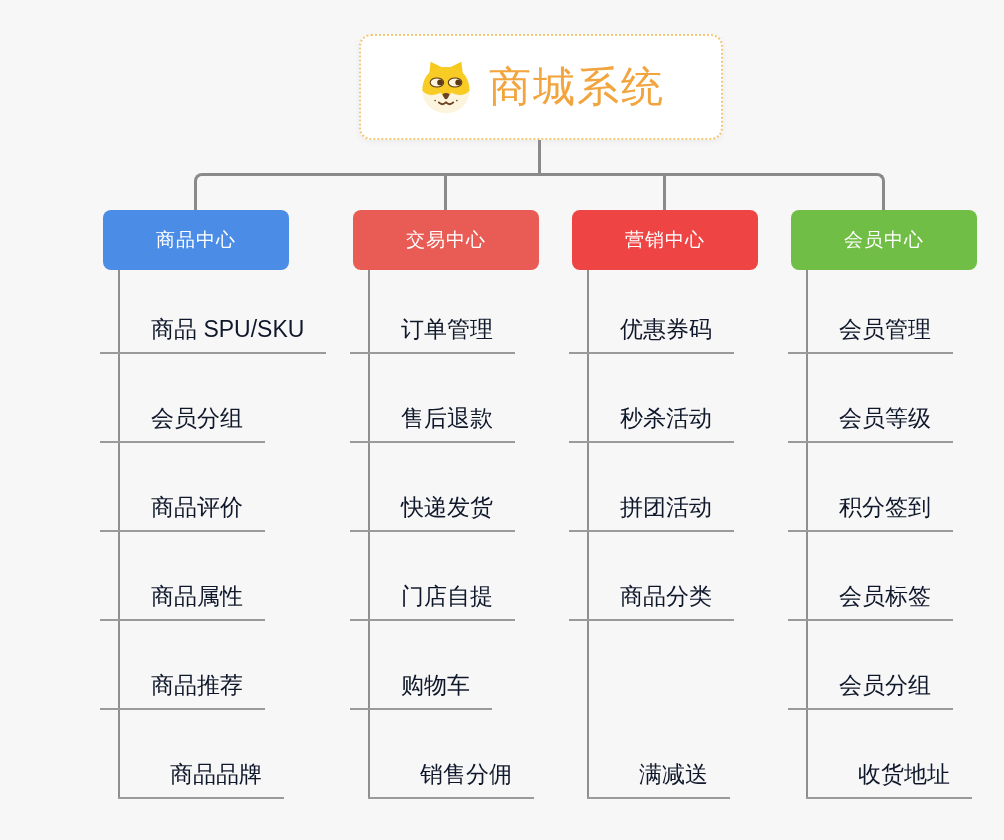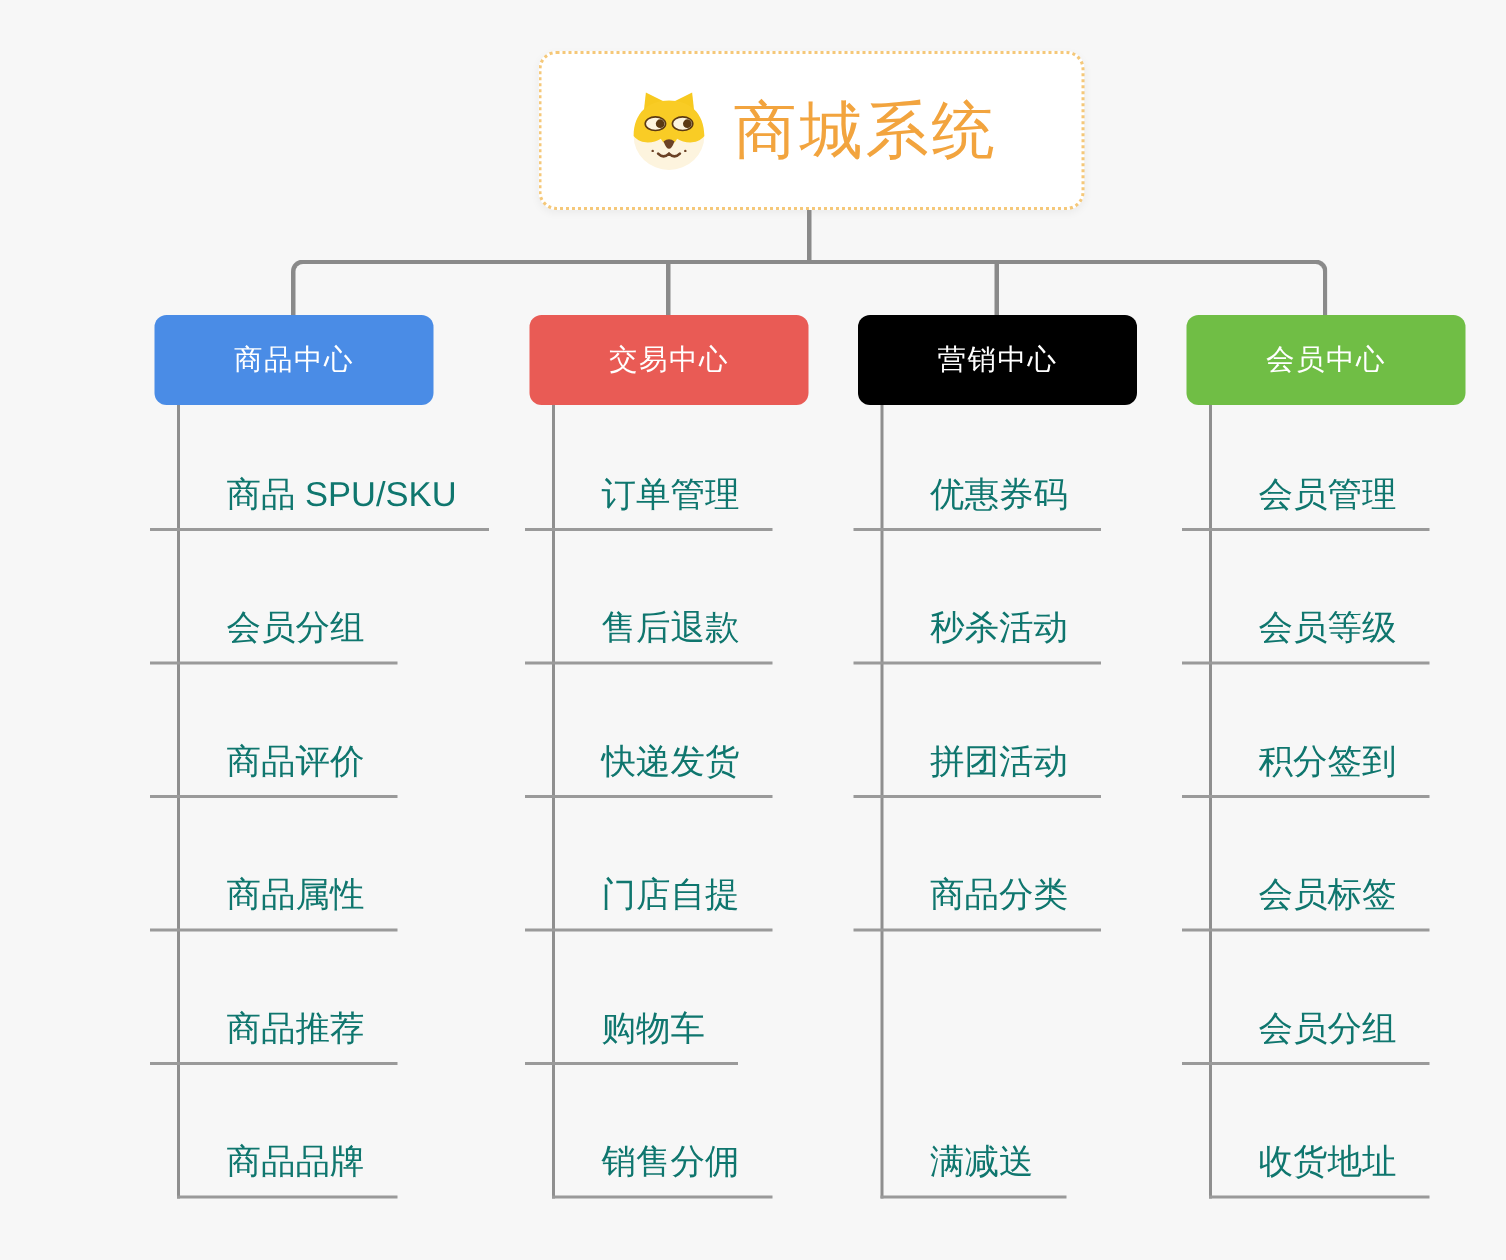--- a/index.html
+++ b/index.html
@@ -78,28 +78,28 @@
 
   .leaf{
     position:absolute;
     left:calc(var(--bx) - 3px);
     height:44px;
     box-sizing:border-box;
     border-bottom:2px solid #9a9a9a;
     display:flex;align-items:flex-end;
     padding:0 22px 7px 51px;
     font-size:23px;
-    color:#0f766e;
+    color:#0f172a;
     white-space:nowrap;
     cursor:pointer;
     width:max-content;
   }
   .leaf.last{
     left:calc(var(--bx) + 15px);
-    padding-left:33px;
+    padding-left:52px;
   }
   .r0{top:310px;} .r1{top:399px;} .r2{top:488px;}
   .r3{top:577px;} .r4{top:666px;} .r5{top:755px;}
 </style>
 </head>
 <body>
 
 <div class="canvas">
 
   <div class="root-node">
@@ -138,21 +138,21 @@
 
   <div class="branch-node c1" style="background: rgb(233, 91, 85);">交易中心</div>
   <div class="spine c1"></div>
   <div class="leaf c1 r1">售后退款</div>
   <div class="leaf c1 r0">订单管理</div>
   <div class="leaf c1 r2">快递发货</div>
   <div class="leaf c1 r4">购物车</div>
   <div class="leaf c1 r3">门店自提</div>
   <div class="leaf c1 r5 last">销售分佣</div>
 
-  <div class="branch-node c2" style="background: #000000;">营销中心</div>
+  <div class="branch-node c2" style="background: #ef4444;">营销中心</div>
   <div class="spine c2"></div>
   <div class="leaf c2 r0">优惠券码</div>
   <div class="leaf c2 r1">秒杀活动</div>
   <div class="leaf c2 r2">拼团活动</div>
   <div class="leaf c2 r3">商品分类</div>
   <div class="leaf c2 r5 last">满减送</div>
 
   <div class="branch-node c3" style="background: rgb(112, 190, 69);">会员中心</div>
   <div class="spine c3"></div>
   <div class="leaf c3 r0">会员管理</div>

